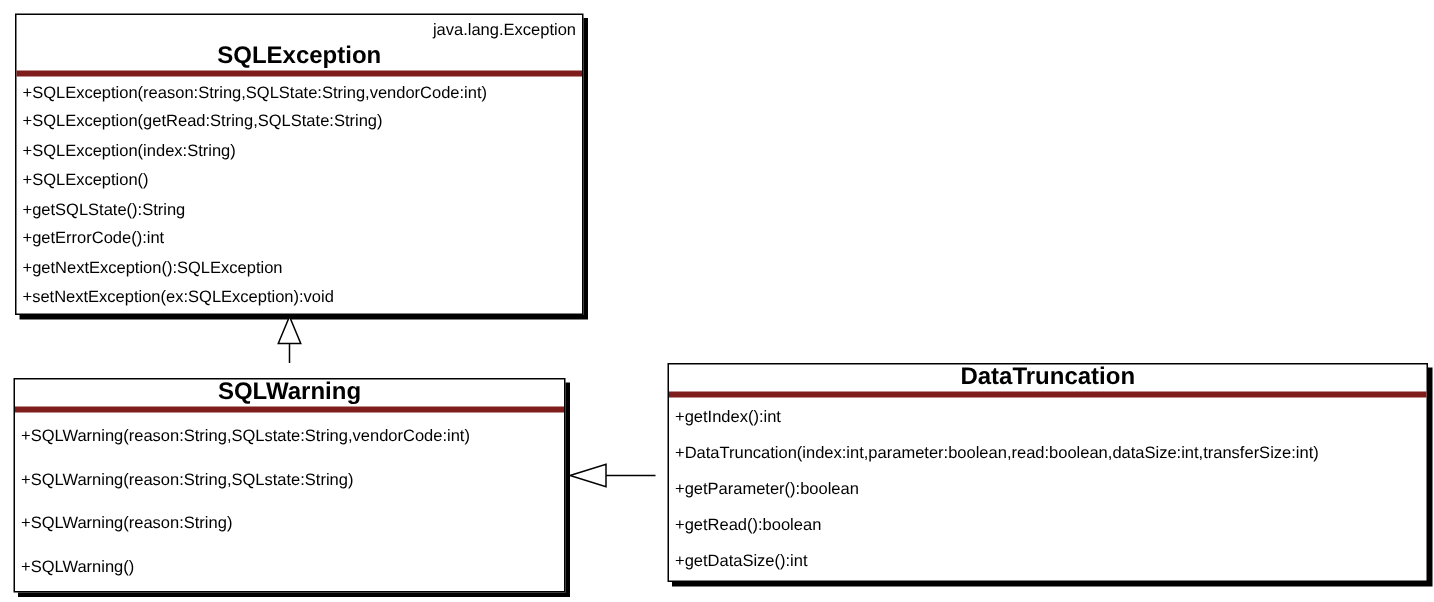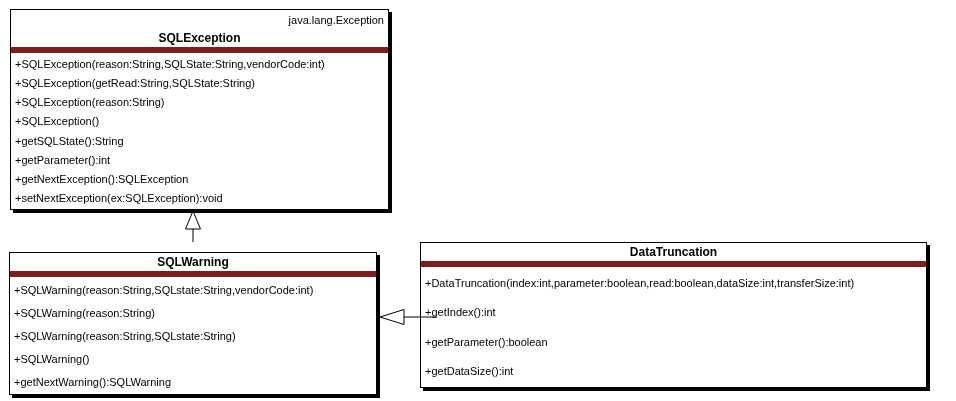--- a/index.html
+++ b/index.html
@@ -16,35 +16,35 @@
 
   .uml-class {
     position: absolute;
     background: #ffffff;
     border: 1px solid #000;
     box-shadow: 3px 3px 0 #000;
     display: flex;
     flex-direction: column;
   }
 
-  .title-compartment { border-bottom: 6px solid #7f1d1d; flex: none; }
+  .title-compartment { border-bottom: 4px solid #7f1d1d; flex: none; }
 
   .superclass-row {
     height: 19px;
     font-size: 11px;
     display: flex;
     align-items: center;
     justify-content: flex-end;
     padding-right: 4px;
     white-space: nowrap;
   }
 
   .title-row {
     height: 18px;
-    font-size: 12px;
+    font-size: 16px;
     font-weight: bold;
     display: flex;
     align-items: center;
     justify-content: center;
     white-space: nowrap;
   }
 
   .methods-compartment {
     flex: 1;
     display: flex;
@@ -59,21 +59,21 @@
     display: flex;
     align-items: center;
     padding-left: 4px;
     font-size: 11px;
     white-space: nowrap;
     overflow: hidden;
   }
 
   #cls-sqlexception  { left: 10px;  top: 9px;   width: 379px; height: 201px; }
   #cls-sqlwarning    { left: 9px;   top: 252px; width: 368px; height: 143px; }
-  #cls-datatruncation{ left: 420px; top: 242px; width: 507px; height: 146px; }
+  #cls-datatruncation{ left: 445px; top: 242px; width: 507px; height: 146px; }
 
   .arrows {
     position: absolute;
     left: 0; top: 0;
     width: 956px; height: 401px;
     pointer-events: none;
   }
 </style>
 </head>
 <body>
@@ -81,50 +81,50 @@
 <div class="canvas">
 
   <div class="uml-class" id="cls-sqlexception">
     <div class="title-compartment">
       <div class="superclass-row">java.lang.Exception</div>
       <div class="title-row">SQLException</div>
     </div>
     <div class="methods-compartment">
       <div class="method-row">+SQLException(reason:String,SQLState:String,vendorCode:int)</div>
       <div class="method-row">+SQLException(getRead:String,SQLState:String)</div>
-      <div class="method-row">+SQLException(reason:String)</div>
+      <div class="method-row">+SQLException(index:String)</div>
       <div class="method-row">+SQLException()</div>
       <div class="method-row">+getSQLState():String</div>
-      <div class="method-row">+getParameter():int</div>
+      <div class="method-row">+getErrorCode():int</div>
       <div class="method-row">+getNextException():SQLException</div>
       <div class="method-row">+setNextException(ex:SQLException):void</div>
     </div>
   </div>
 
   <div class="uml-class" id="cls-sqlwarning">
     <div class="title-compartment">
       <div class="title-row">SQLWarning</div>
     </div>
     <div class="methods-compartment">
       <div class="method-row">+SQLWarning(reason:String,SQLstate:String,vendorCode:int)</div>
+      <div class="method-row">+SQLWarning(reason:String,SQLstate:String)</div>
       <div class="method-row">+SQLWarning(reason:String)</div>
-      <div class="method-row">+SQLWarning(reason:String,SQLstate:String)</div>
       <div class="method-row">+SQLWarning()</div>
-      <div class="method-row">+getNextWarning():SQLWarning</div>
     </div>
   </div>
 
   <div class="uml-class" id="cls-datatruncation">
     <div class="title-compartment">
       <div class="title-row">DataTruncation</div>
     </div>
     <div class="methods-compartment">
+      <div class="method-row">+getIndex():int</div>
       <div class="method-row">+DataTruncation(index:int,parameter:boolean,read:boolean,dataSize:int,transferSize:int)</div>
-      <div class="method-row">+getIndex():int</div>
       <div class="method-row">+getParameter():boolean</div>
+      <div class="method-row">+getRead():boolean</div>
       <div class="method-row">+getDataSize():int</div>
     </div>
   </div>
 
   <svg class="arrows" viewBox="0 0 956 401" xmlns="http://www.w3.org/2000/svg">
     <g>
       <line x1="193" y1="242" x2="193" y2="229" stroke="#000" stroke-width="1"></line>
       <polygon points="193,211 185.5,229 200.5,229" fill="#ffffff" stroke="#000" stroke-width="1"></polygon>
     </g>
     <g>

